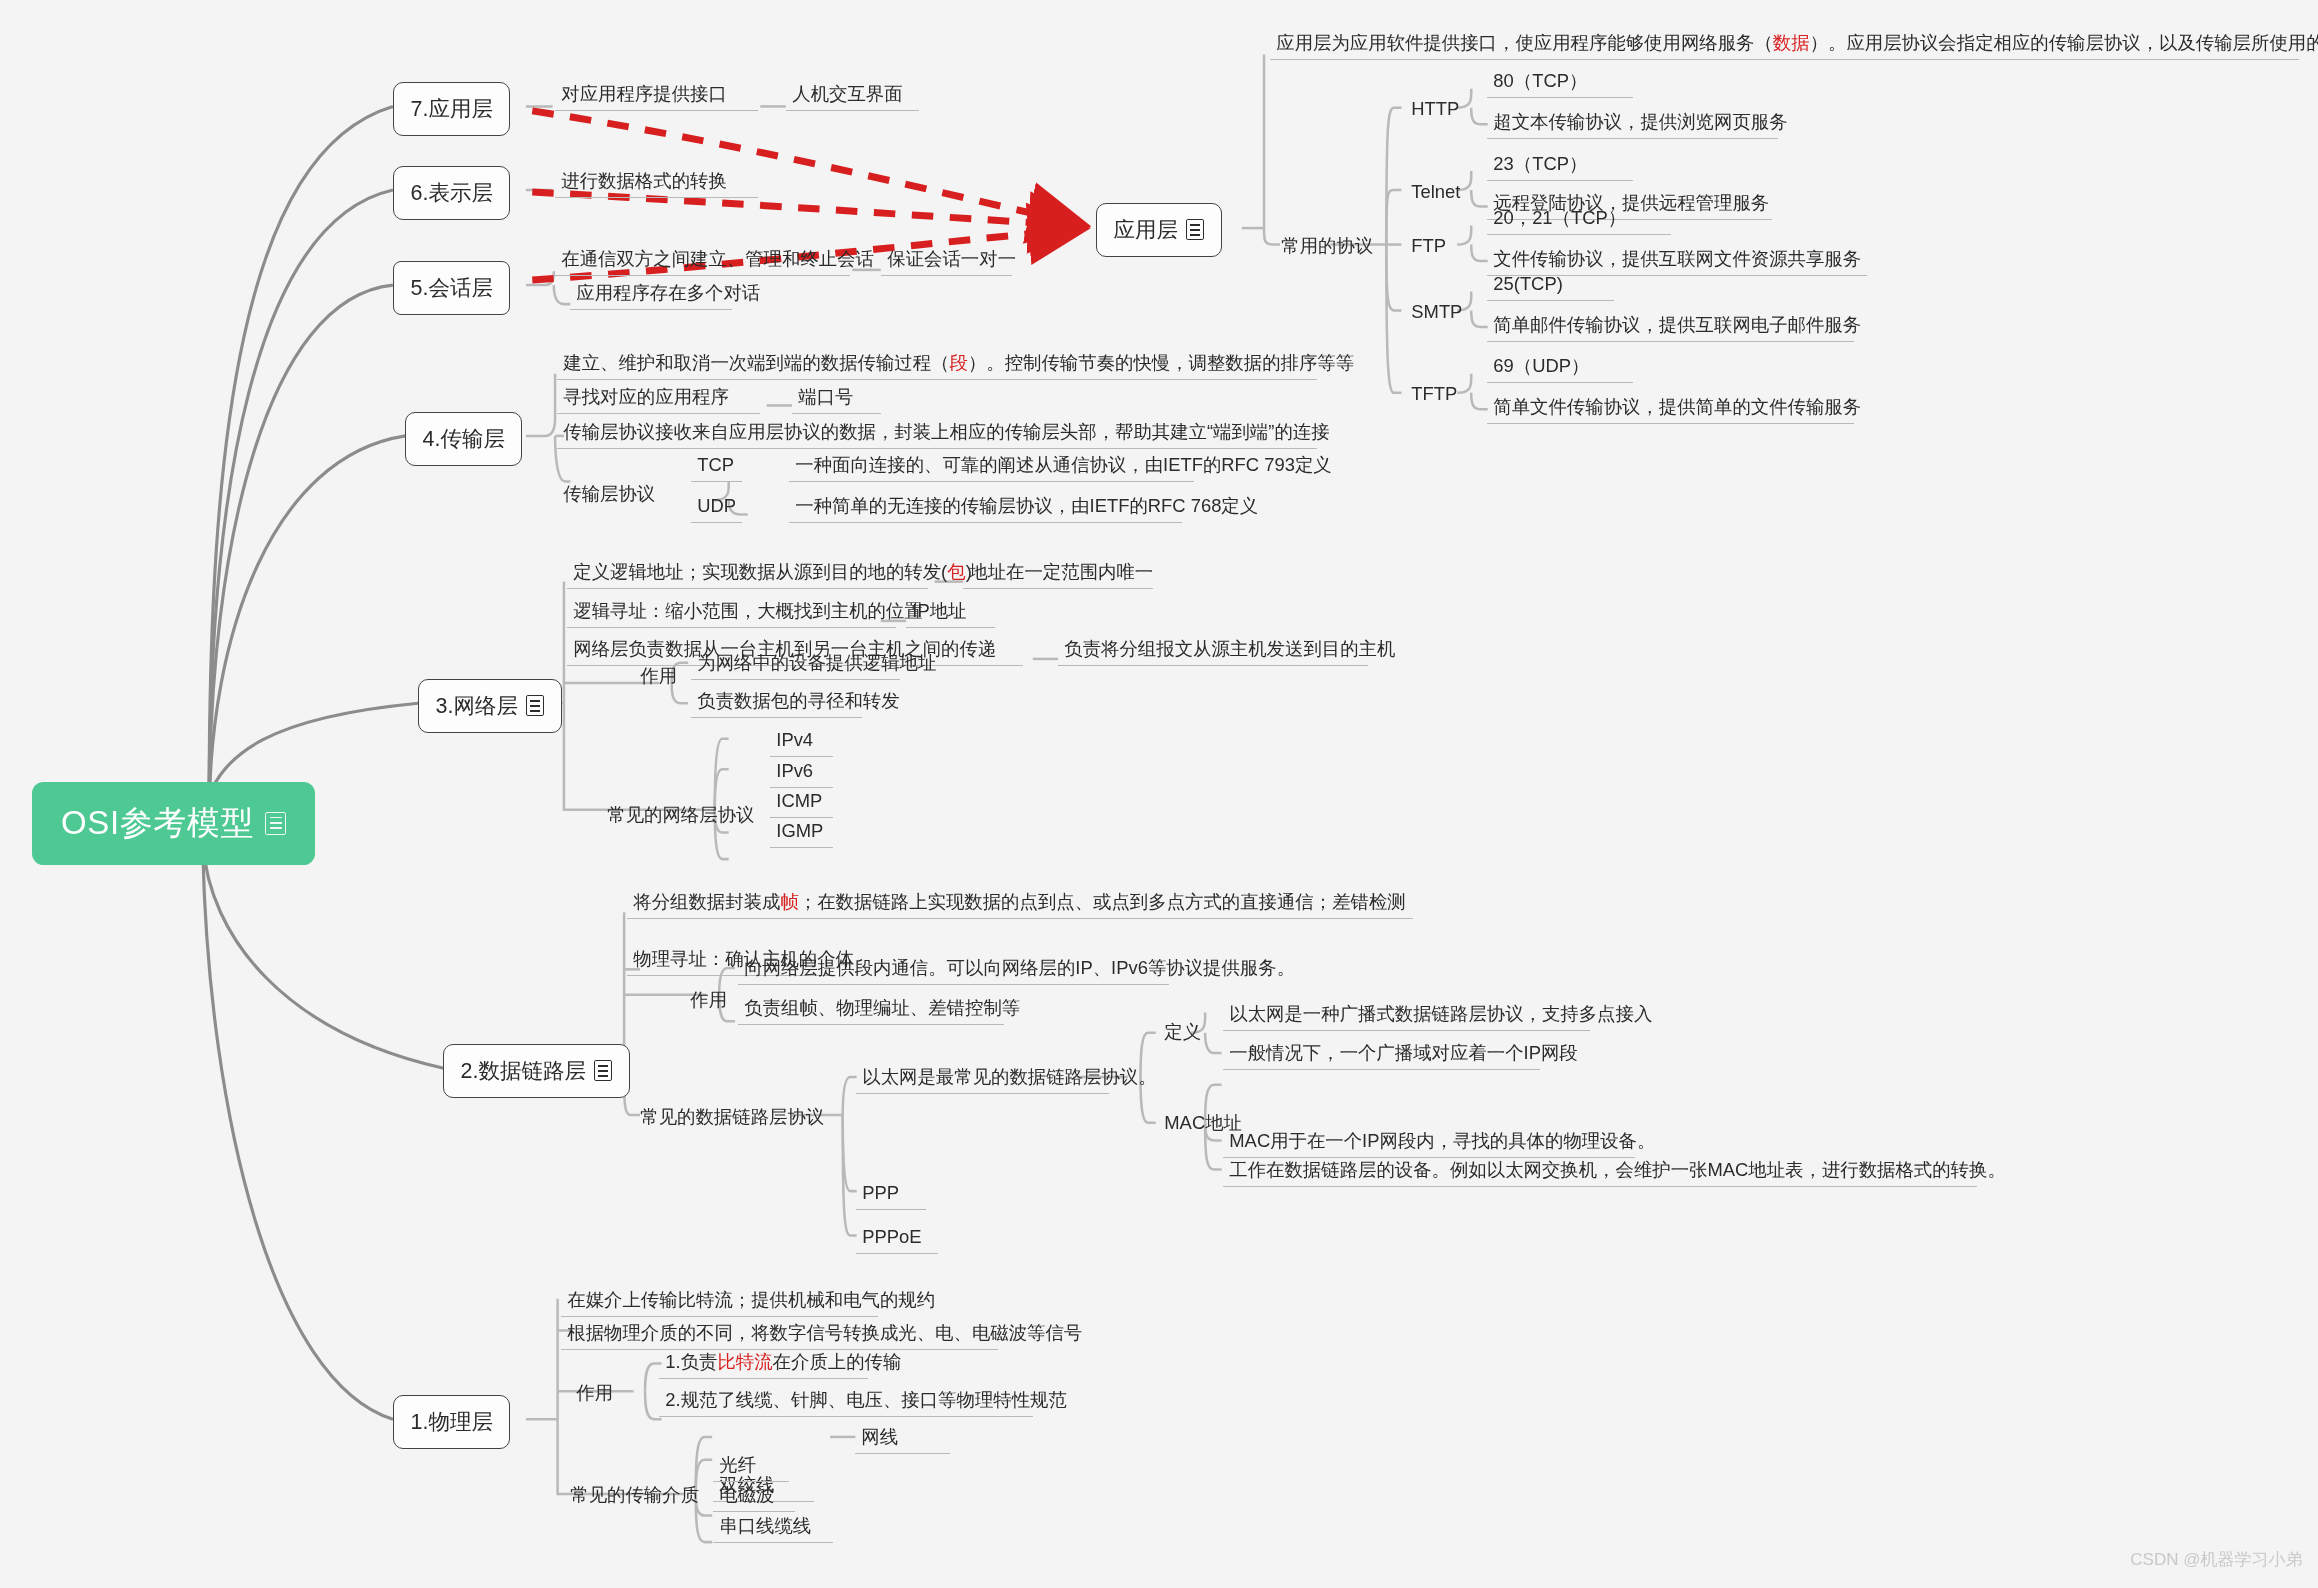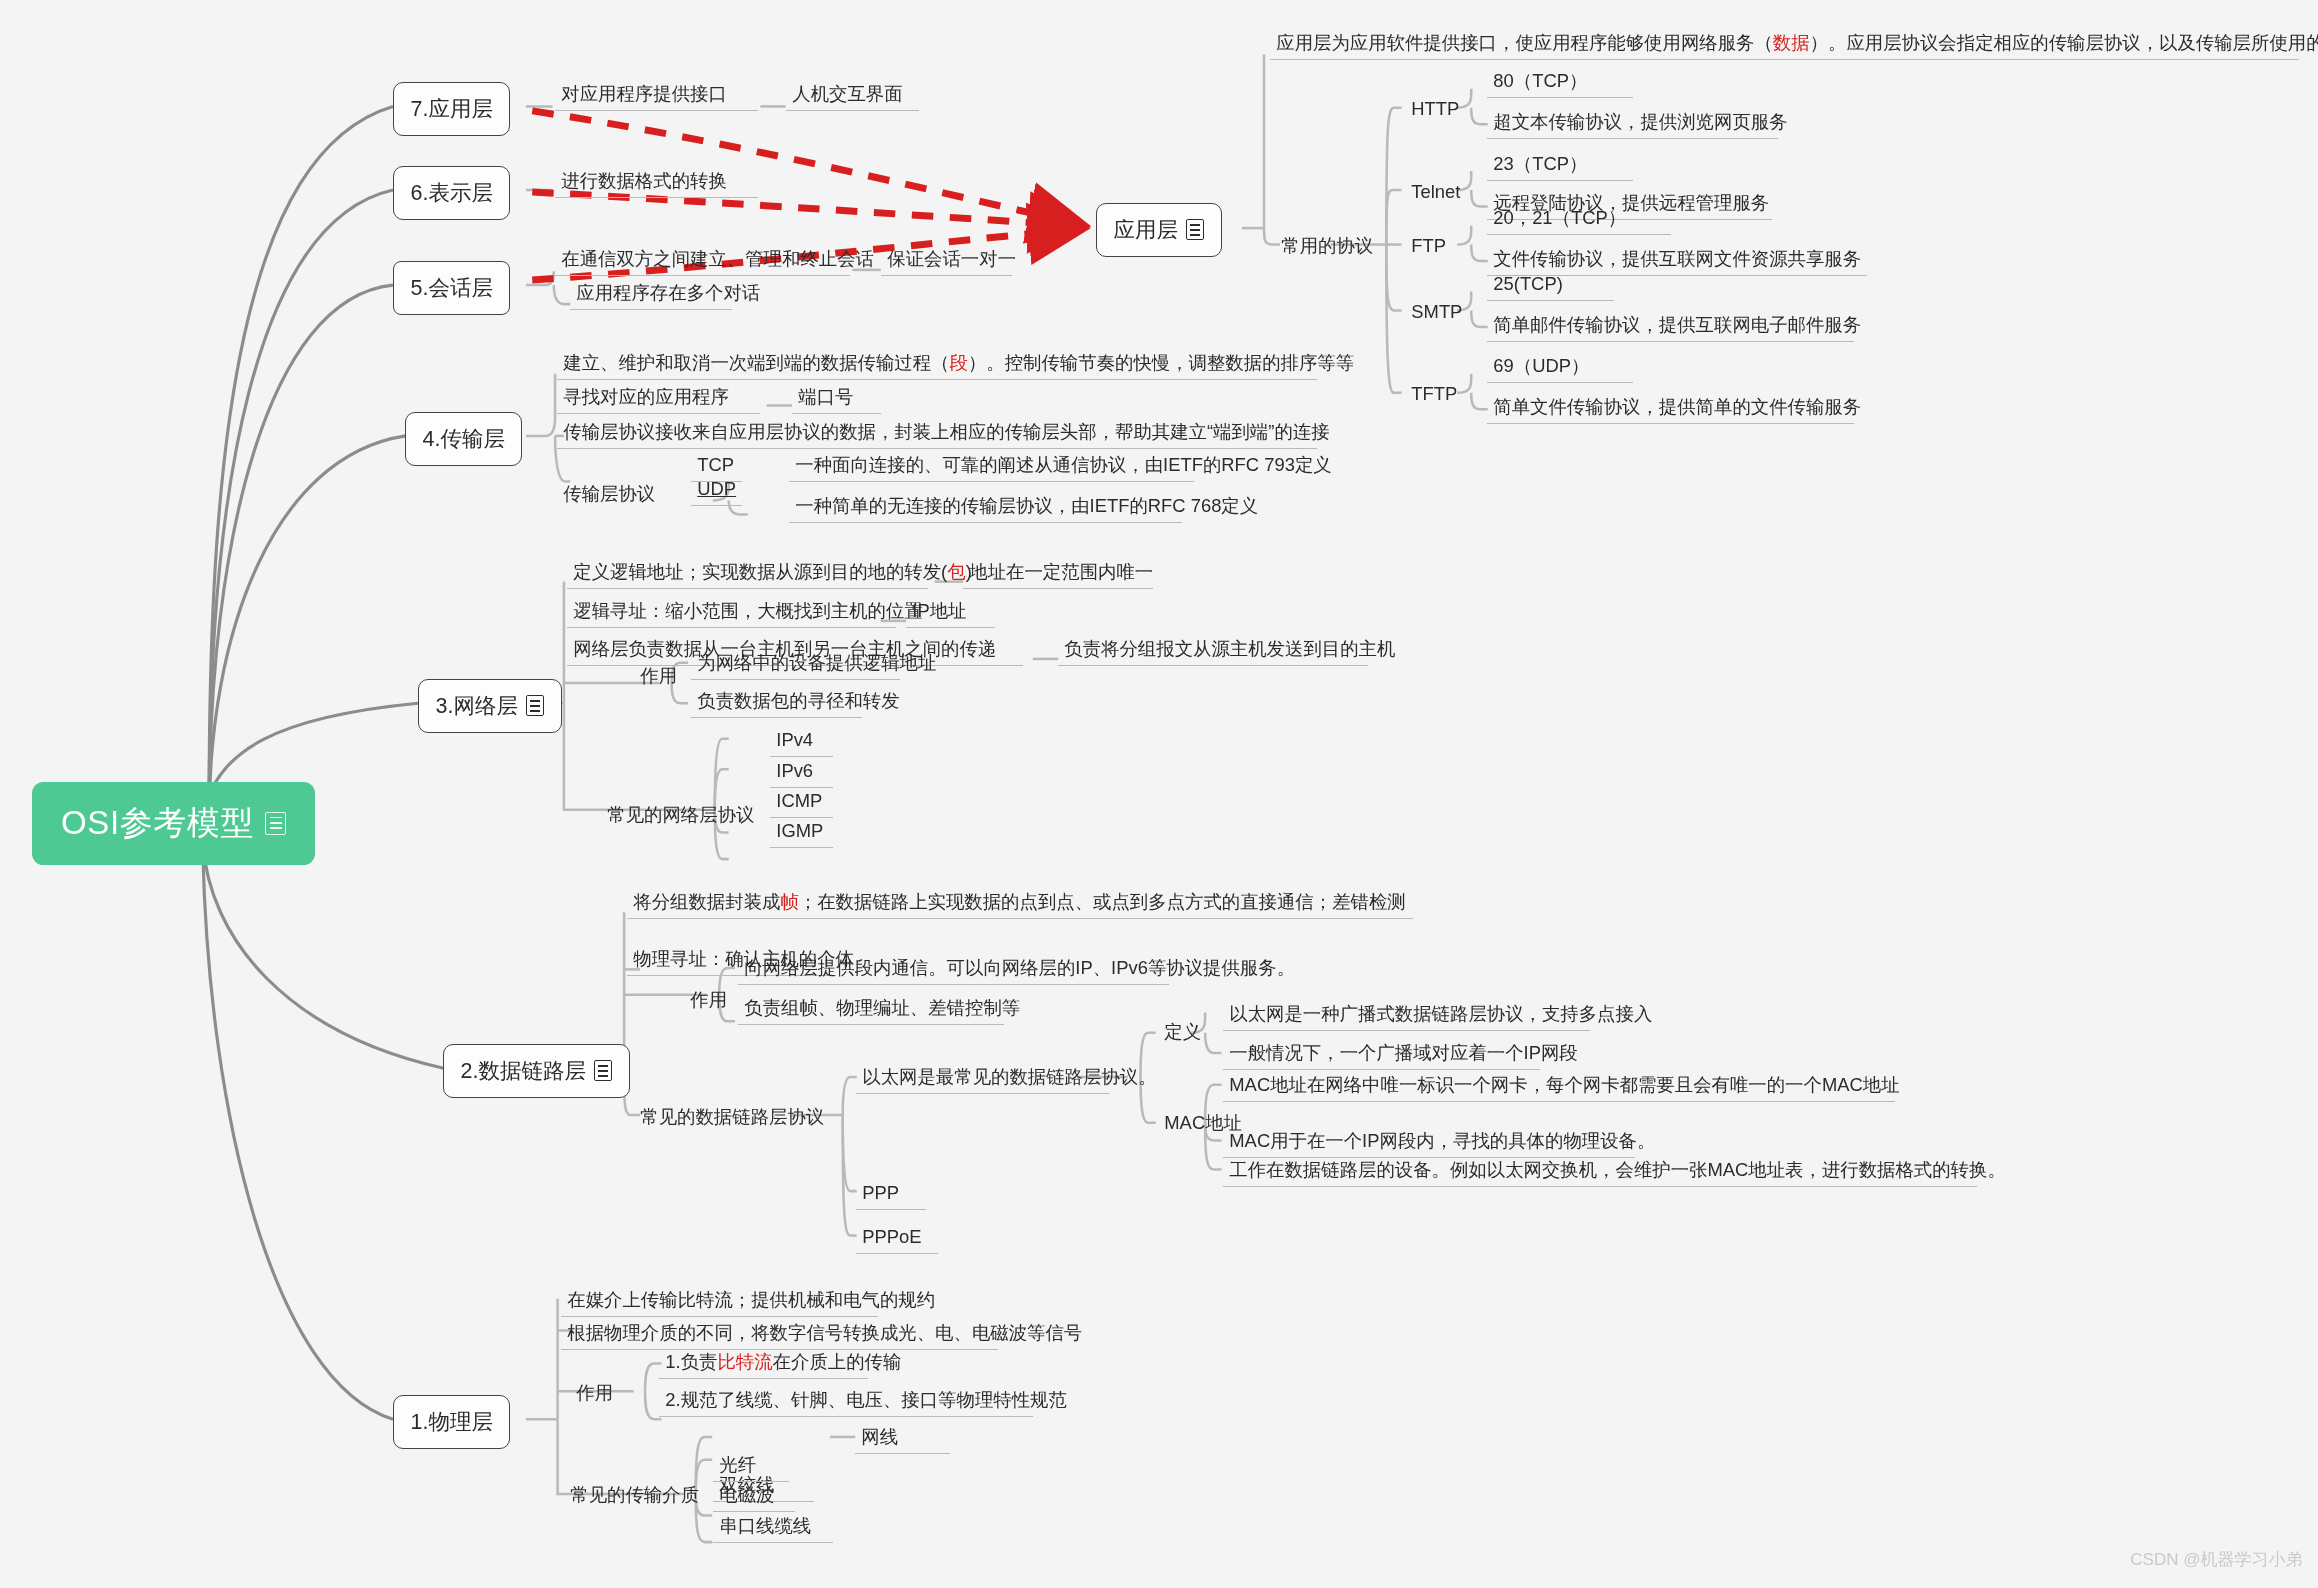--- a/index.html
+++ b/index.html
@@ -219,21 +219,21 @@
 </div>
 <div class="node leaf nb" style="left:557px;top:481px;width:127px;">
   <span>传输层协议</span>
 </div>
 <div class="node leaf" style="left:691px;top:452px;width:51px;">
   <span>TCP</span>
 </div>
 <div class="node leaf" style="left:789px;top:452px;width:405px;">
   <span>一种面向连接的、可靠的阐述从通信协议，由IETF的RFC 793定义</span>
 </div>
-<div class="node leaf" style="left:691px;top:476px;width:51px;text-decoration:underline;">
+<div class="node leaf" style="left:691px;top:493px;width:51px;">
   <span>UDP</span>
 </div>
 <div class="node leaf" style="left:789px;top:493px;width:393px;">
   <span>一种简单的无连接的传输层协议，由IETF的RFC 768定义</span>
 </div>
 
 <div class="node layer" style="left:418px;top:679px;">
   <span>3.网络层</span>
   <span class="noteico"></span>
 </div>
@@ -310,23 +310,20 @@
 </div>
 <div class="node leaf" style="left:1223px;top:1001px;width:367px;">
   <span>以太网是一种广播式数据链路层协议，支持多点接入</span>
 </div>
 <div class="node leaf" style="left:1223px;top:1040px;width:317px;">
   <span>一般情况下，一个广播域对应着一个IP网段</span>
 </div>
 <div class="node leaf nb" style="left:1158px;top:1110px;width:89px;">
   <span>MAC地址</span>
 </div>
-<div class="node leaf" style="left:1223px;top:1072px;width:672px;">
-  <span>MAC地址在网络中唯一标识一个网卡，每个网卡都需要且会有唯一的一个MAC地址</span>
-</div>
 <div class="node leaf" style="left:1223px;top:1128px;width:412px;">
   <span>MAC用于在一个IP网段内，寻找的具体的物理设备。</span>
 </div>
 <div class="node leaf" style="left:1223px;top:1157px;width:754px;">
   <span>工作在数据链路层的设备。例如以太网交换机，会维护一张MAC地址表，进行数据格式的转换。</span>
 </div>
 <div class="node leaf" style="left:856px;top:1180px;width:70px;">
   <span>PPP</span>
 </div>
 <div class="node leaf" style="left:856px;top:1224px;width:82px;">

